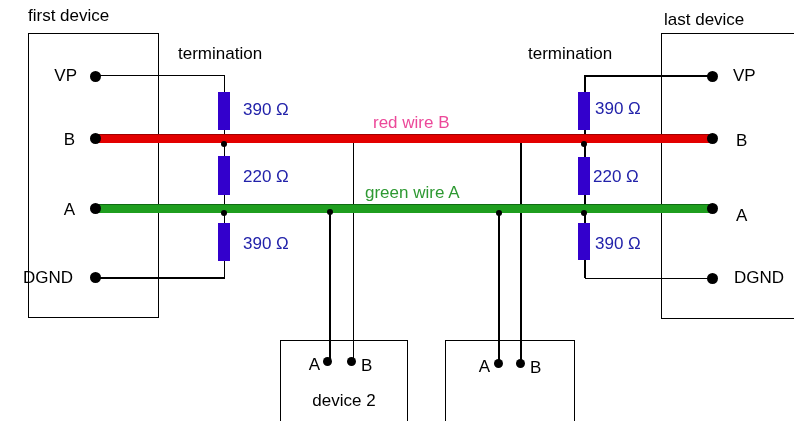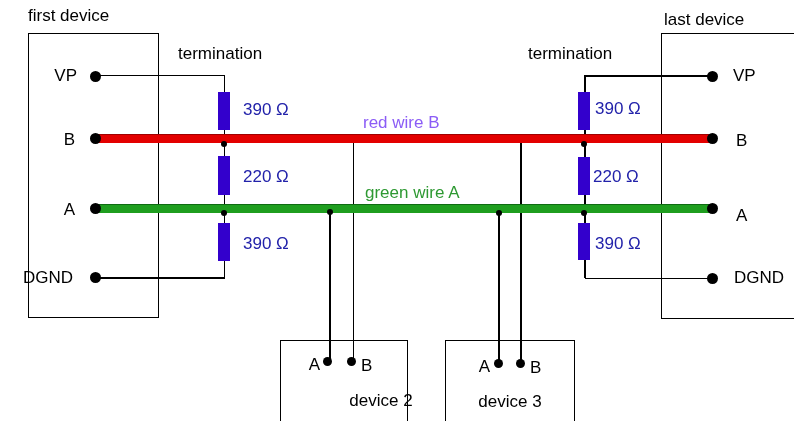--- a/index.html
+++ b/index.html
@@ -18,21 +18,21 @@
   .dot.dev{width:9px;height:9px;}
   .dot.junction{width:6px;height:6px;}
   .wire{position:absolute;height:8px;}
   .wire.red{background:#e30000;border-top:1px solid #a00000;}
   .wire.green{background:#1f9e1f;border-top:1px solid #0e6b12;}
   .resistor{position:absolute;width:12px;background:#3300cc;}
   .label{position:absolute;white-space:nowrap;line-height:1.15;}
   .label.right{text-align:right;}
   .label.center{text-align:center;}
   .rlabel{position:absolute;white-space:nowrap;color:#2222aa;line-height:1.15;}
-  .redtext{color:#8b5cf6;}
+  .redtext{color:#ec4899;margin-left:10px;}
   .greentext{color:#2e9932;text-align:right;}
 </style>
 </head>
 <body>
 
 <div id="canvas">
 
   <div class="box" style="left:28px;top:33px;width:131px;height:285px;"></div>
   <div class="box open-right" style="left:661px;top:33px;width:133px;height:286px;"></div>
   <div class="box open-bottom" style="left:280px;top:340px;width:128px;height:82px;"></div>
@@ -105,19 +105,18 @@
   <div class="rlabel" style="left:243px;top:100px;">390 Ω</div>
   <div class="rlabel" style="left:243px;top:167px;">220 Ω</div>
   <div class="rlabel" style="left:243px;top:234px;">390 Ω</div>
 
   <div class="rlabel" style="left:595px;top:99px;">390 Ω</div>
   <div class="rlabel" style="left:593px;top:167px;">220 Ω</div>
   <div class="rlabel" style="left:595px;top:234px;">390 Ω</div>
 
   <div class="label right" style="left:290px;top:355px;width:30px;">A</div>
   <div class="label" style="left:361px;top:356px;">B</div>
-  <div class="label center" style="left:280px;top:391px;width:128px;padding-left:37px;">device 2</div>
+  <div class="label center" style="left:280px;top:391px;width:128px;">device 2</div>
 
   <div class="label right" style="left:460px;top:357px;width:30px;">A</div>
   <div class="label" style="left:530px;top:358px;">B</div>
-  <div class="label center" style="left:445px;top:392px;width:130px;">device 3</div>
 
 </div>
 
 </body></html>

